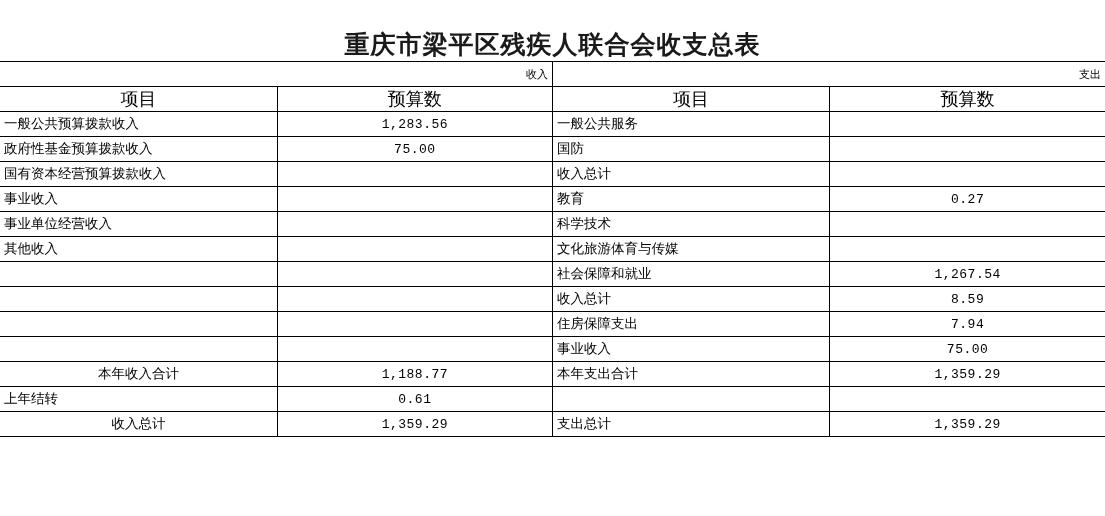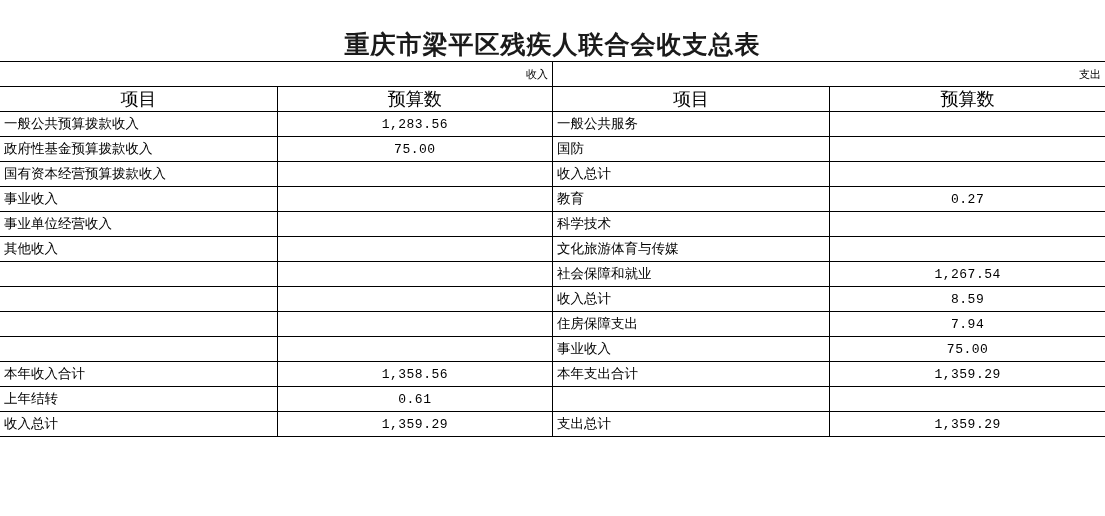--- a/index.html
+++ b/index.html
@@ -74,21 +74,21 @@
     padding-left: 4px;
     font-size: 13.5px;
   }
   .num-cell {
     text-align: center;
     font-family: "Liberation Mono", monospace;
     font-size: 13px;
     letter-spacing: 0.5px;
   }
   .total-label {
-    text-align: left;
+    text-align: center;
     font-size: 13.5px;
   }
   .w-item { width: 277px; }
   .w-num  { width: 275px; }
 </style>
 </head>
 <body>
 
 <div class="page">
 
@@ -171,21 +171,21 @@
       </tr>
       <tr>
         <td class="item-cell sep"></td>
         <td class="num-cell sep"></td>
         <td class="item-cell sep">事业收入</td>
         <td class="num-cell">75.00</td>
       </tr>
 
       <tr>
         <td class="total-label sep">本年收入合计</td>
-        <td class="num-cell sep">1,358.56</td>
+        <td class="num-cell sep">1,188.77</td>
         <td class="item-cell sep">本年支出合计</td>
         <td class="num-cell">1,359.29</td>
       </tr>
       <tr>
         <td class="item-cell sep">上年结转</td>
         <td class="num-cell sep">0.61</td>
         <td class="item-cell sep"></td>
         <td class="num-cell"></td>
       </tr>
       <tr>

